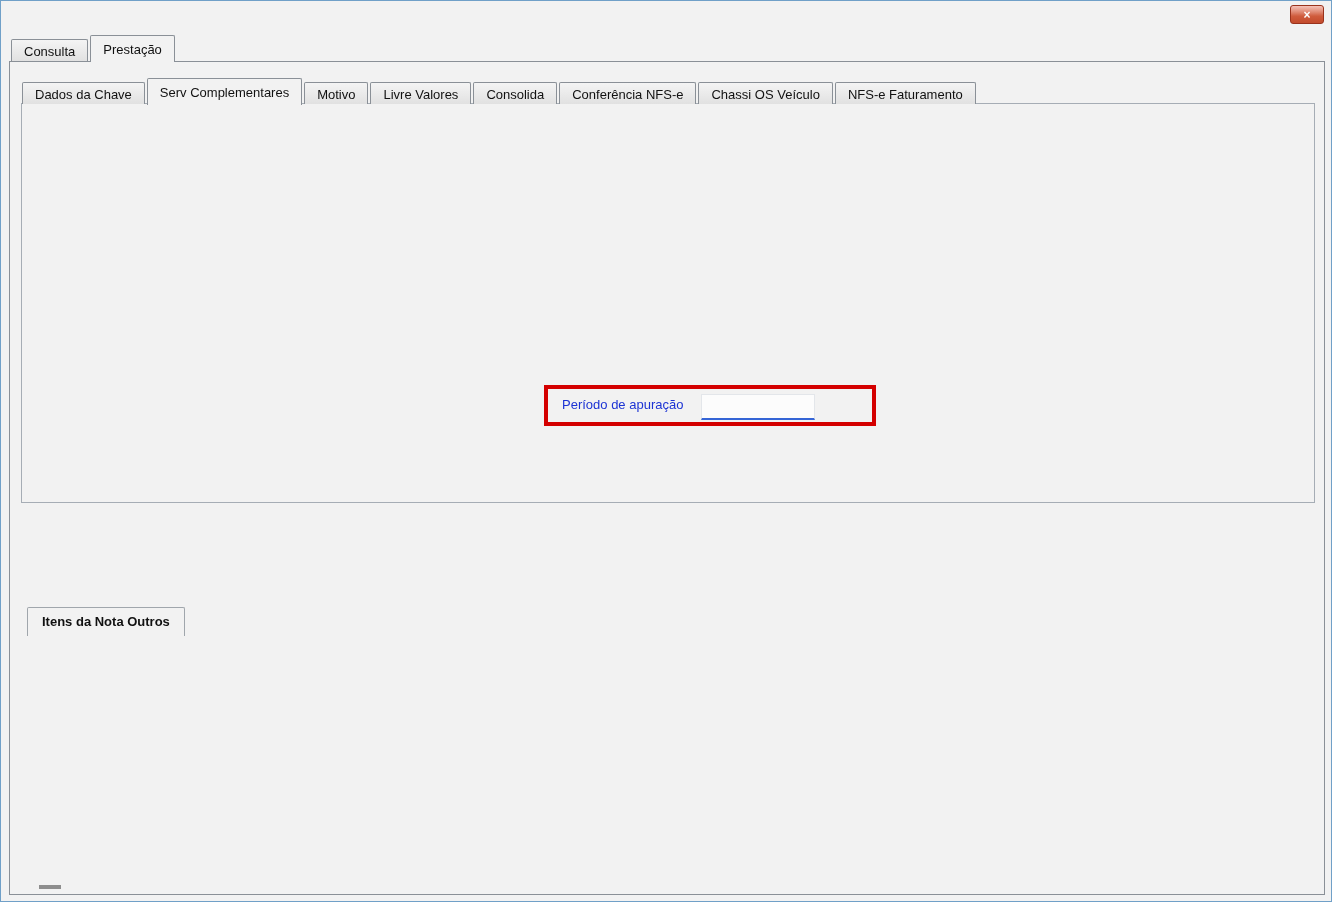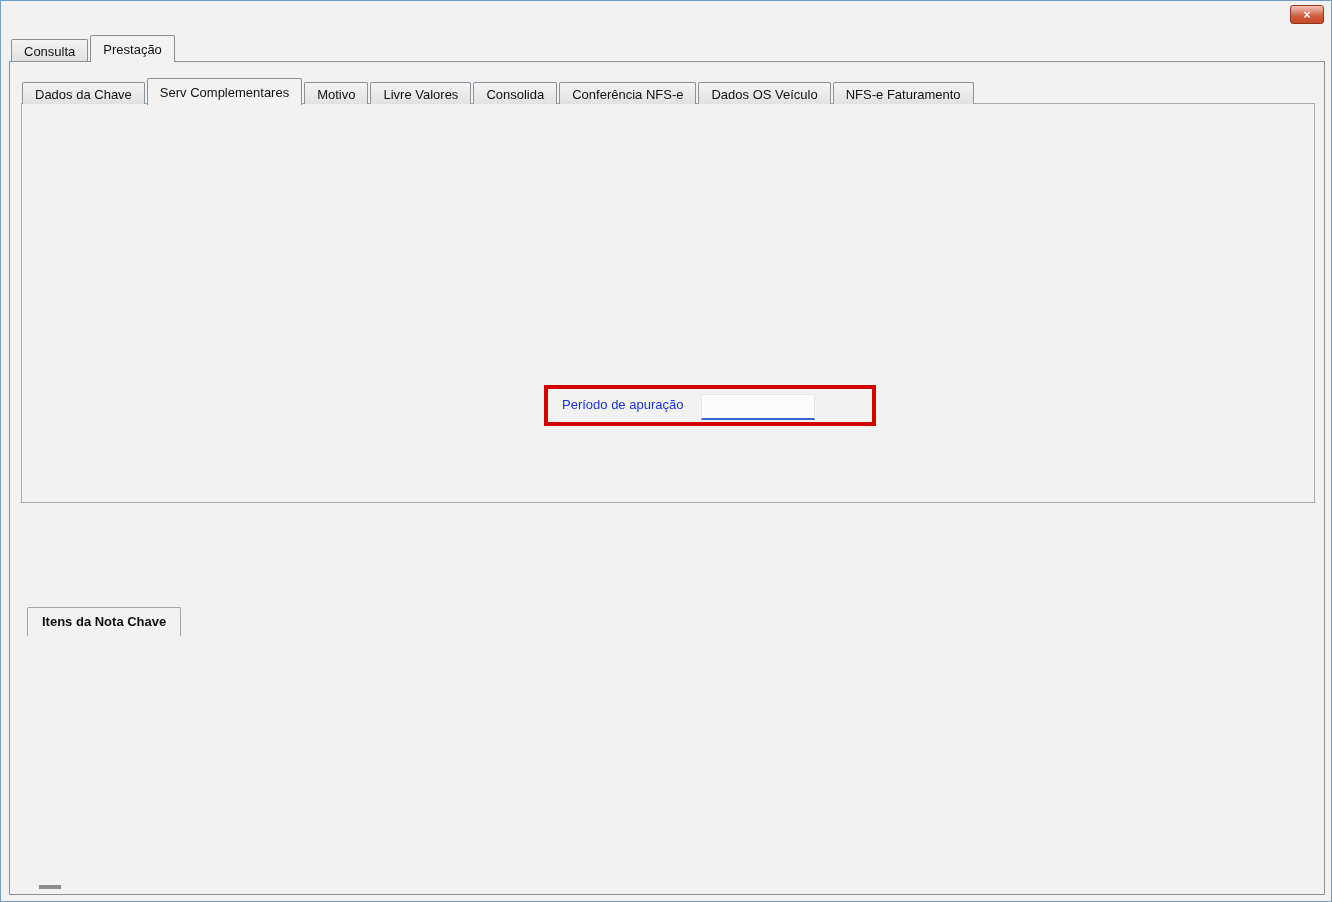--- a/index.html
+++ b/index.html
@@ -111,21 +111,21 @@
   </div>
   <div class="page" style="left:8px;top:60px;width:1316px;height:834px"></div>
 
   <div class="tabs" style="left:21px;top:79px;height:24px">
     <div class="tab"><span>Dados da Chave</span></div>
     <div class="tab active"><span>Serv Complementares</span></div>
     <div class="tab"><span>Motivo</span></div>
     <div class="tab"><span>Livre Valores</span></div>
     <div class="tab"><span>Consolida</span></div>
     <div class="tab"><span>Conferência NFS-e</span></div>
-    <div class="tab"><span>Dados OS Veículo</span></div>
+    <div class="tab"><span>Chassi OS Veículo</span></div>
     <div class="tab"><span>NFS-e Faturamento</span></div>
   </div>
   <div class="subpage" style="left:20px;top:102px;width:1294px;height:400px"></div>
 
   <span class="lbl" style="left:30px;top:110px">Motivo</span>
   <input class="field" style="left: 28px; top: 132px; width: 50px;" value="">
   <div class="combo" style="left:81px;top:132px;width:440px">
     <span></span>
     <span class="combo-arrow">
         <span class="tri"></span>
@@ -322,21 +322,21 @@
   </div>
   <div class="btn disabled" style="left:362px;top:562px;width:148px;height:37px">
     <span class="ic icon-sheet"></span>
     <span>Rateio Contábil</span>
   </div>
   <div class="btn" style="left:528px;top:562px;width:168px;height:37px">
     <span class="icon-nfe">↻</span>
     <span>Importar NF-e</span>
   </div>
 
-  <div class="items-tab"><span>Itens da Nota Chave</span></div>
+  <div class="items-tab"><span>Itens da Nota Outros</span></div>
   <div class="items-line"></div>
 
   <div class="grid">
     <div class="grid-header">
       <div class="gh gutter" style="width:14px"></div>
       <div class="gh" style="width:72px">Ordem</div>
       <div class="gh" style="width:474px">Descrição</div>
       <div class="gh num" style="width:90px">Quantidade</div>
       <div class="gh num" style="width:140px">Valor Unitário</div>
       <div class="gh num" style="width:178px">Valor Total</div>

